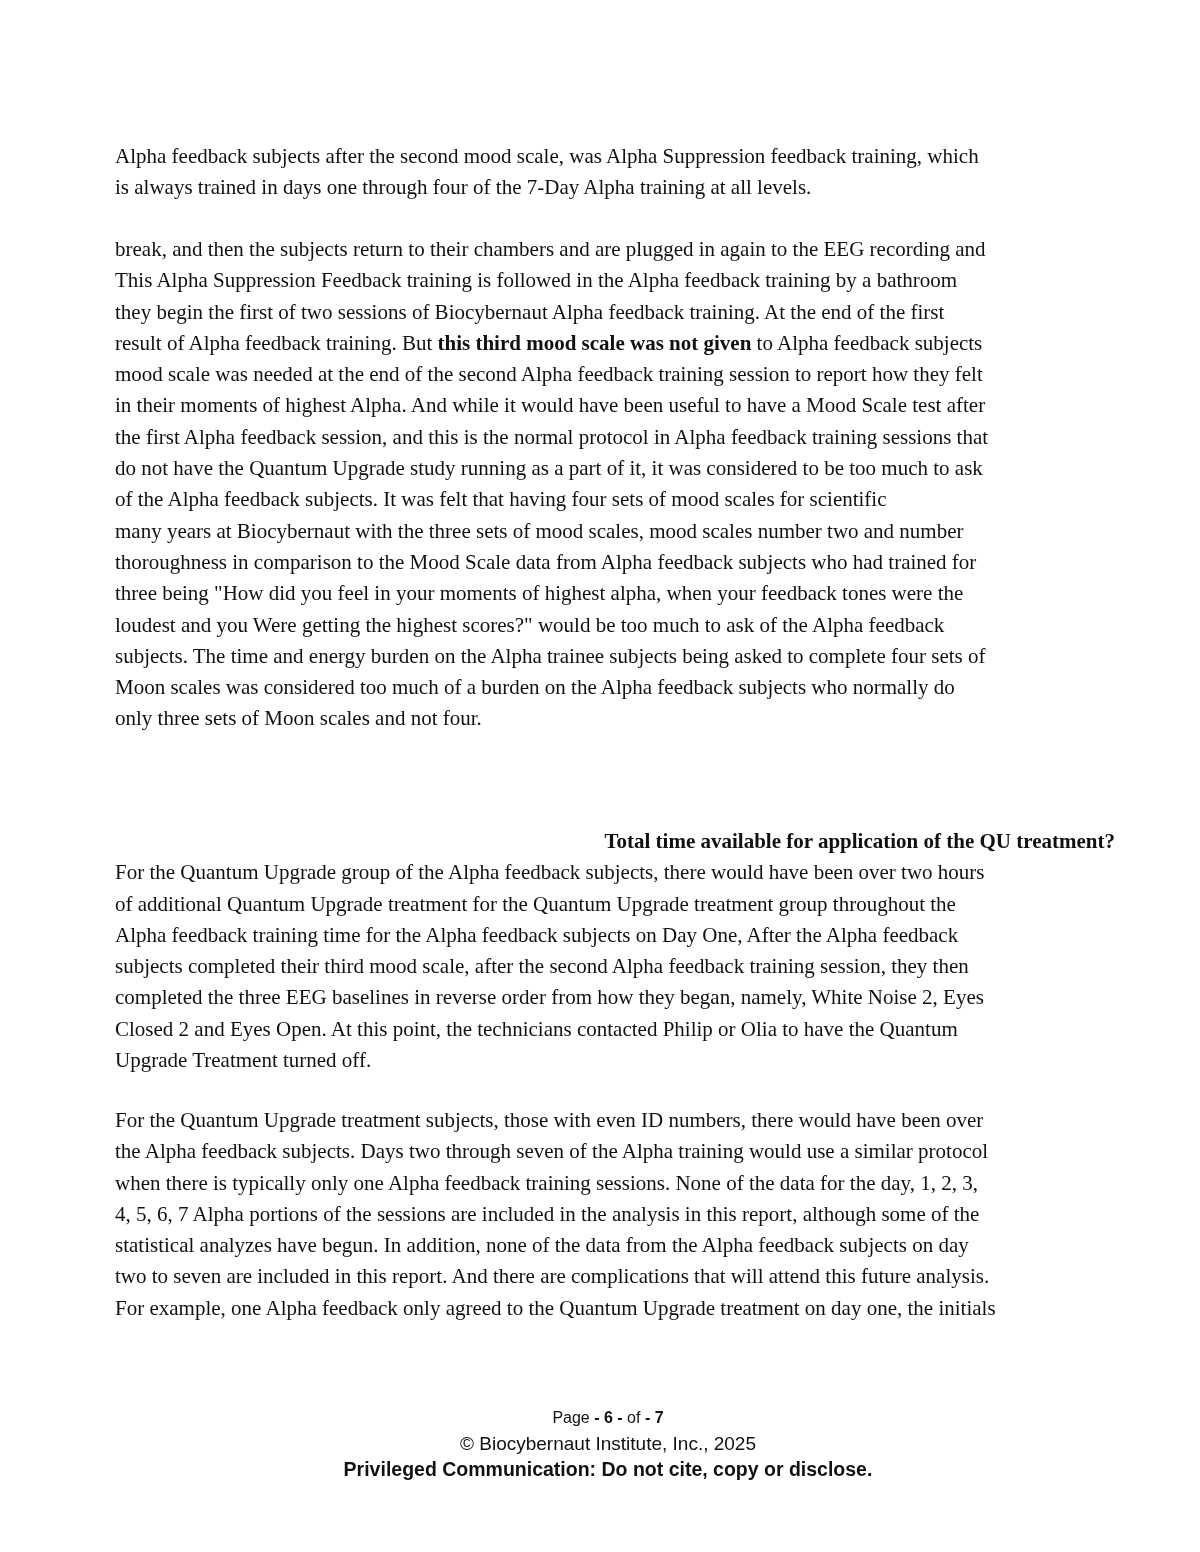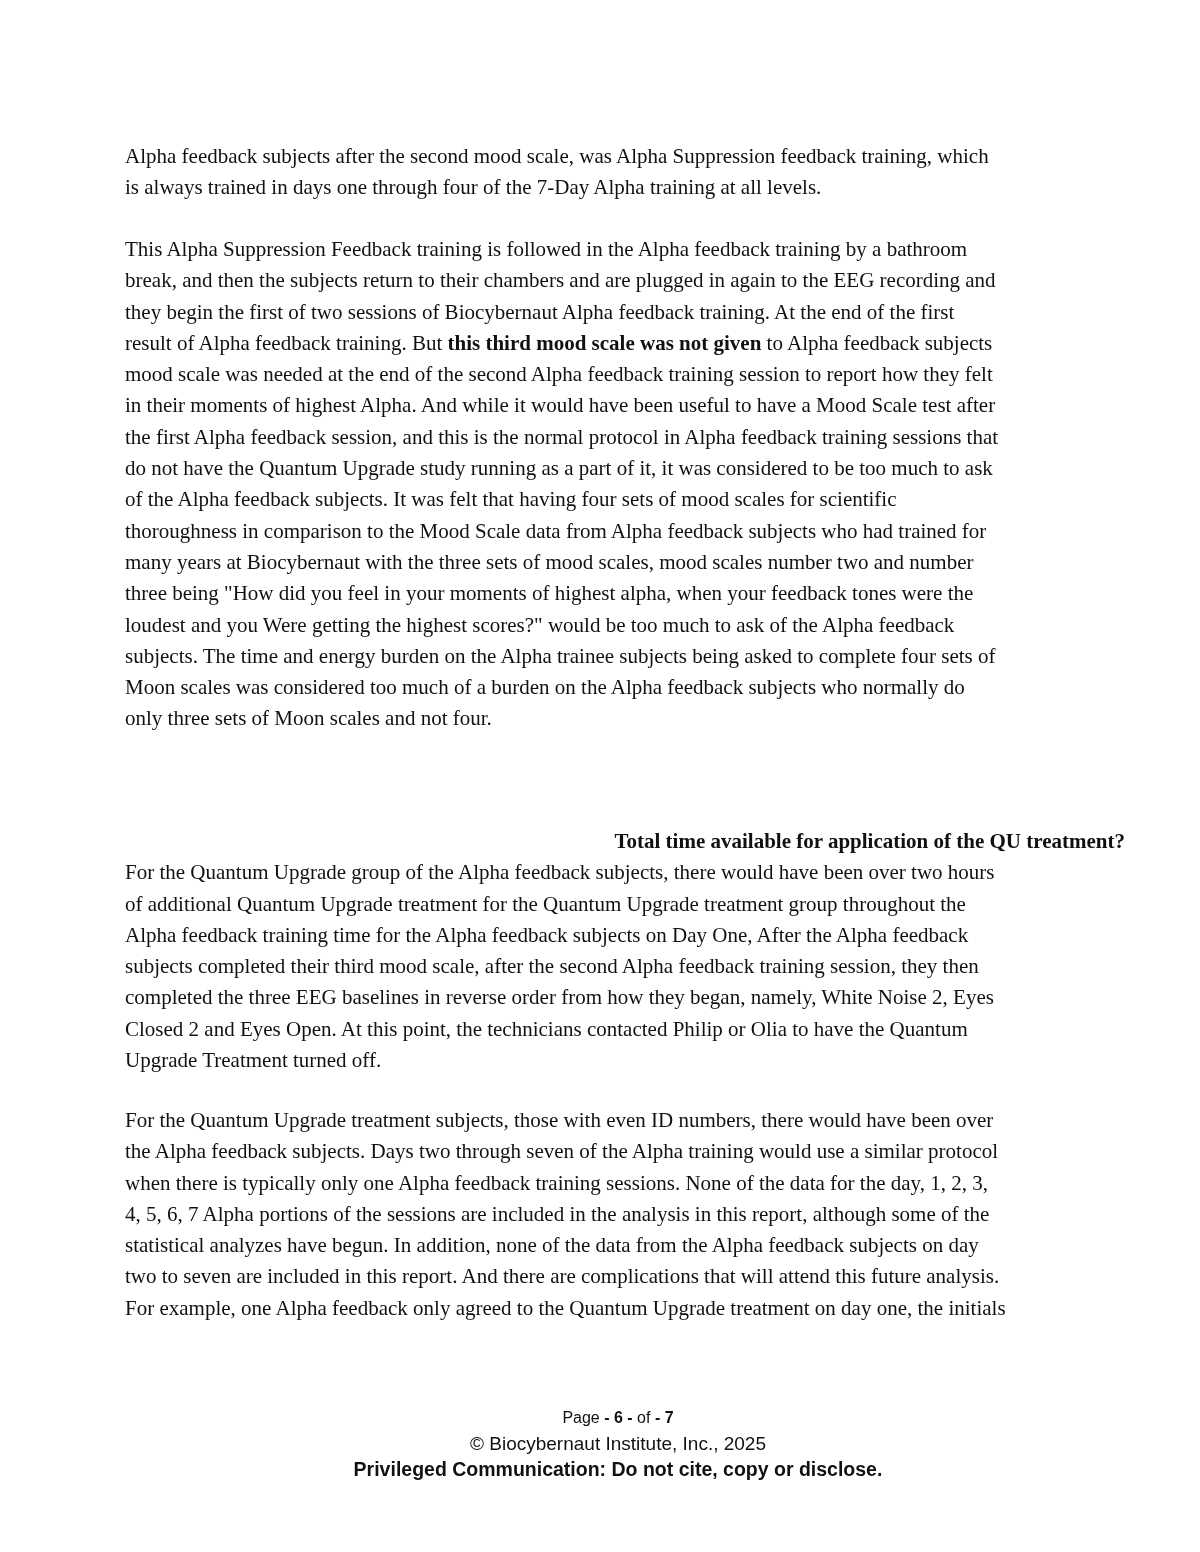--- a/index.html
+++ b/index.html
@@ -1,18 +1,18 @@
 <!DOCTYPE html>
 <html><head>
   <meta charset="utf-8">
   <style>
     html, body { margin: 0; padding: 0; background: #ffffff; }
     body { width: 1200px; height: 1552px; position: relative; overflow: hidden; }
     .page {
-      position: absolute; left: 18px; top: 0; width: 1108px; height: 1552px;
+      position: absolute; left: 8px; top: 0; width: 1108px; height: 1552px;
       background: #ffffff; color: #111111;
     }
     .text-block {
       position: absolute; left: 107px; width: 1000px;
       font-family: "Liberation Serif", serif;
       font-size: 21px; line-height: 31.3px; color: #111111;
     }
     .line { display: block; white-space: nowrap; }
     .bold { font-weight: bold; text-align: right; }
     #para1 { top: 141px; }
@@ -37,31 +37,31 @@
 <body>
 
 <div class="page">
 
   <div id="para1" class="text-block">
     <span class="line">Alpha feedback subjects after the second mood scale, was Alpha Suppression feedback training, which</span>
     <span class="line">is always trained in days one through four of the 7-Day Alpha training at all levels.</span>
   </div>
 
   <div id="para2" class="text-block">
+    <span class="line">break, and then the subjects return to their chambers and are plugged in again to the EEG recording and</span>
     <span class="line">This Alpha Suppression Feedback training is followed in the Alpha feedback training by a bathroom</span>
-    <span class="line">break, and then the subjects return to their chambers and are plugged in again to the EEG recording and</span>
     <span class="line">they begin the first of two sessions of Biocybernaut Alpha feedback training.  At the end of the first</span>
     <span class="line"><span>result of Alpha feedback training.  But </span><span class="bold">this third mood scale was not given</span><span> to Alpha feedback subjects</span></span>
     <span class="line">mood scale was needed at the end of the second Alpha feedback training session to report how they felt</span>
     <span class="line">in their moments of highest Alpha.  And while it would have been useful to have a Mood Scale test after</span>
     <span class="line">the first Alpha feedback session, and this is the normal protocol in Alpha feedback training sessions that</span>
     <span class="line">do not have the Quantum Upgrade study running as a part of it, it was considered to be too much to ask</span>
     <span class="line">of the Alpha feedback subjects.  It was felt that having four sets of mood scales for scientific</span>
+    <span class="line">many years at Biocybernaut with the three sets of mood scales, mood scales number two and number</span>
     <span class="line">thoroughness in comparison to the Mood Scale data from Alpha feedback subjects who had trained for</span>
-    <span class="line">many years at Biocybernaut with the three sets of mood scales, mood scales number two and number</span>
     <span class="line">three being "How did you feel in your moments of highest alpha, when your feedback tones were the</span>
     <span class="line">loudest and you Were getting the highest scores?" would be too much to ask of the Alpha feedback</span>
     <span class="line">subjects.  The time and energy burden on the Alpha trainee subjects being asked to complete four sets of</span>
     <span class="line">Moon scales was considered too much of a burden on the Alpha feedback subjects who normally do</span>
     <span class="line">only three sets of Moon scales and not four.</span>
   </div>
 
   <div id="section" class="text-block">
     <span class="line bold">Total time available for application of the QU treatment?</span>
     <span class="line">For the Quantum Upgrade group of the Alpha feedback subjects, there would have been over two hours</span>

